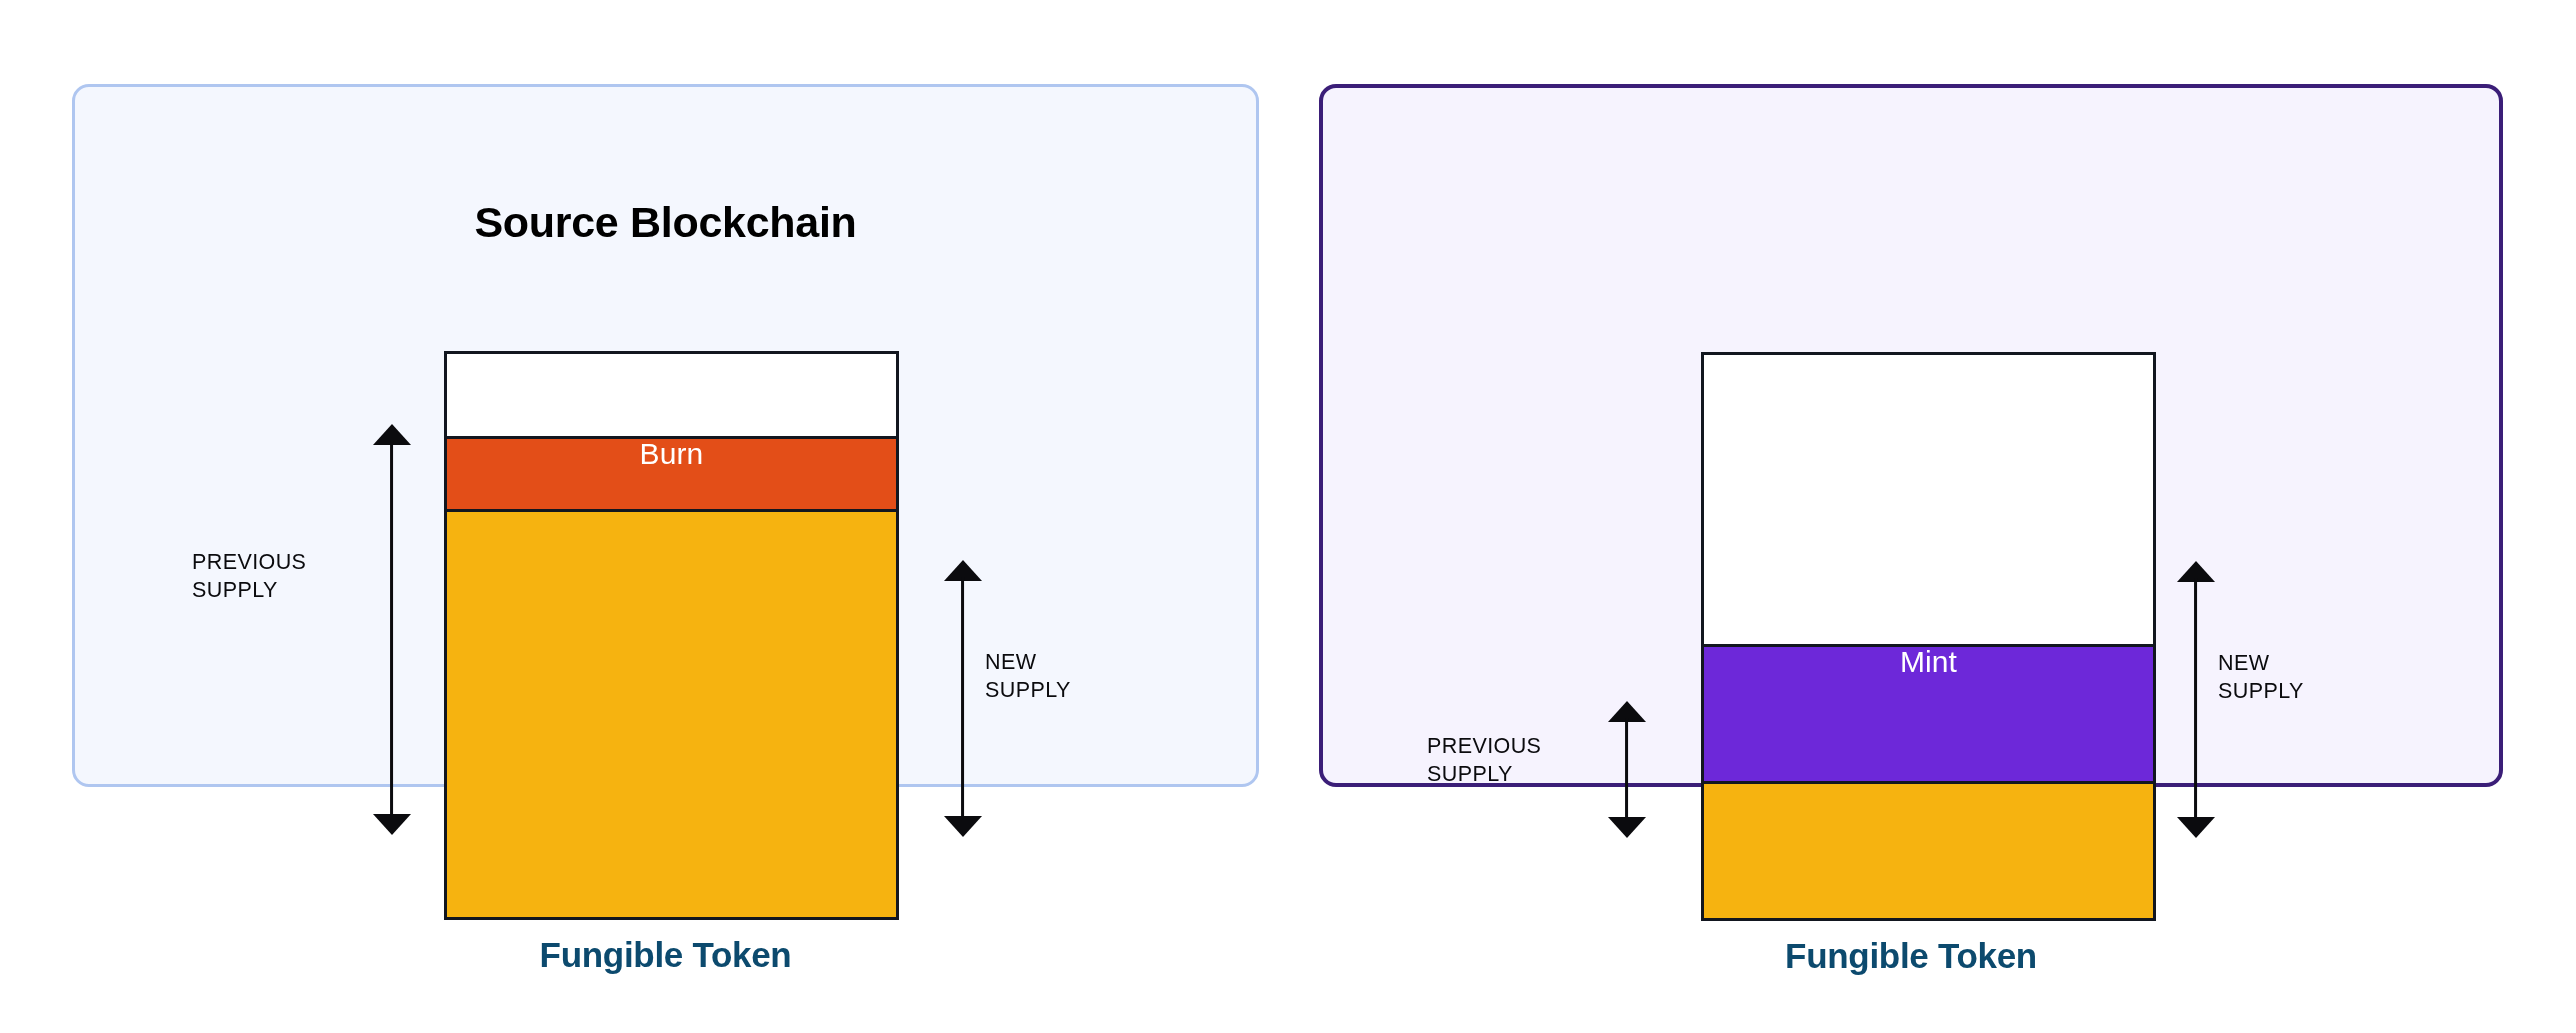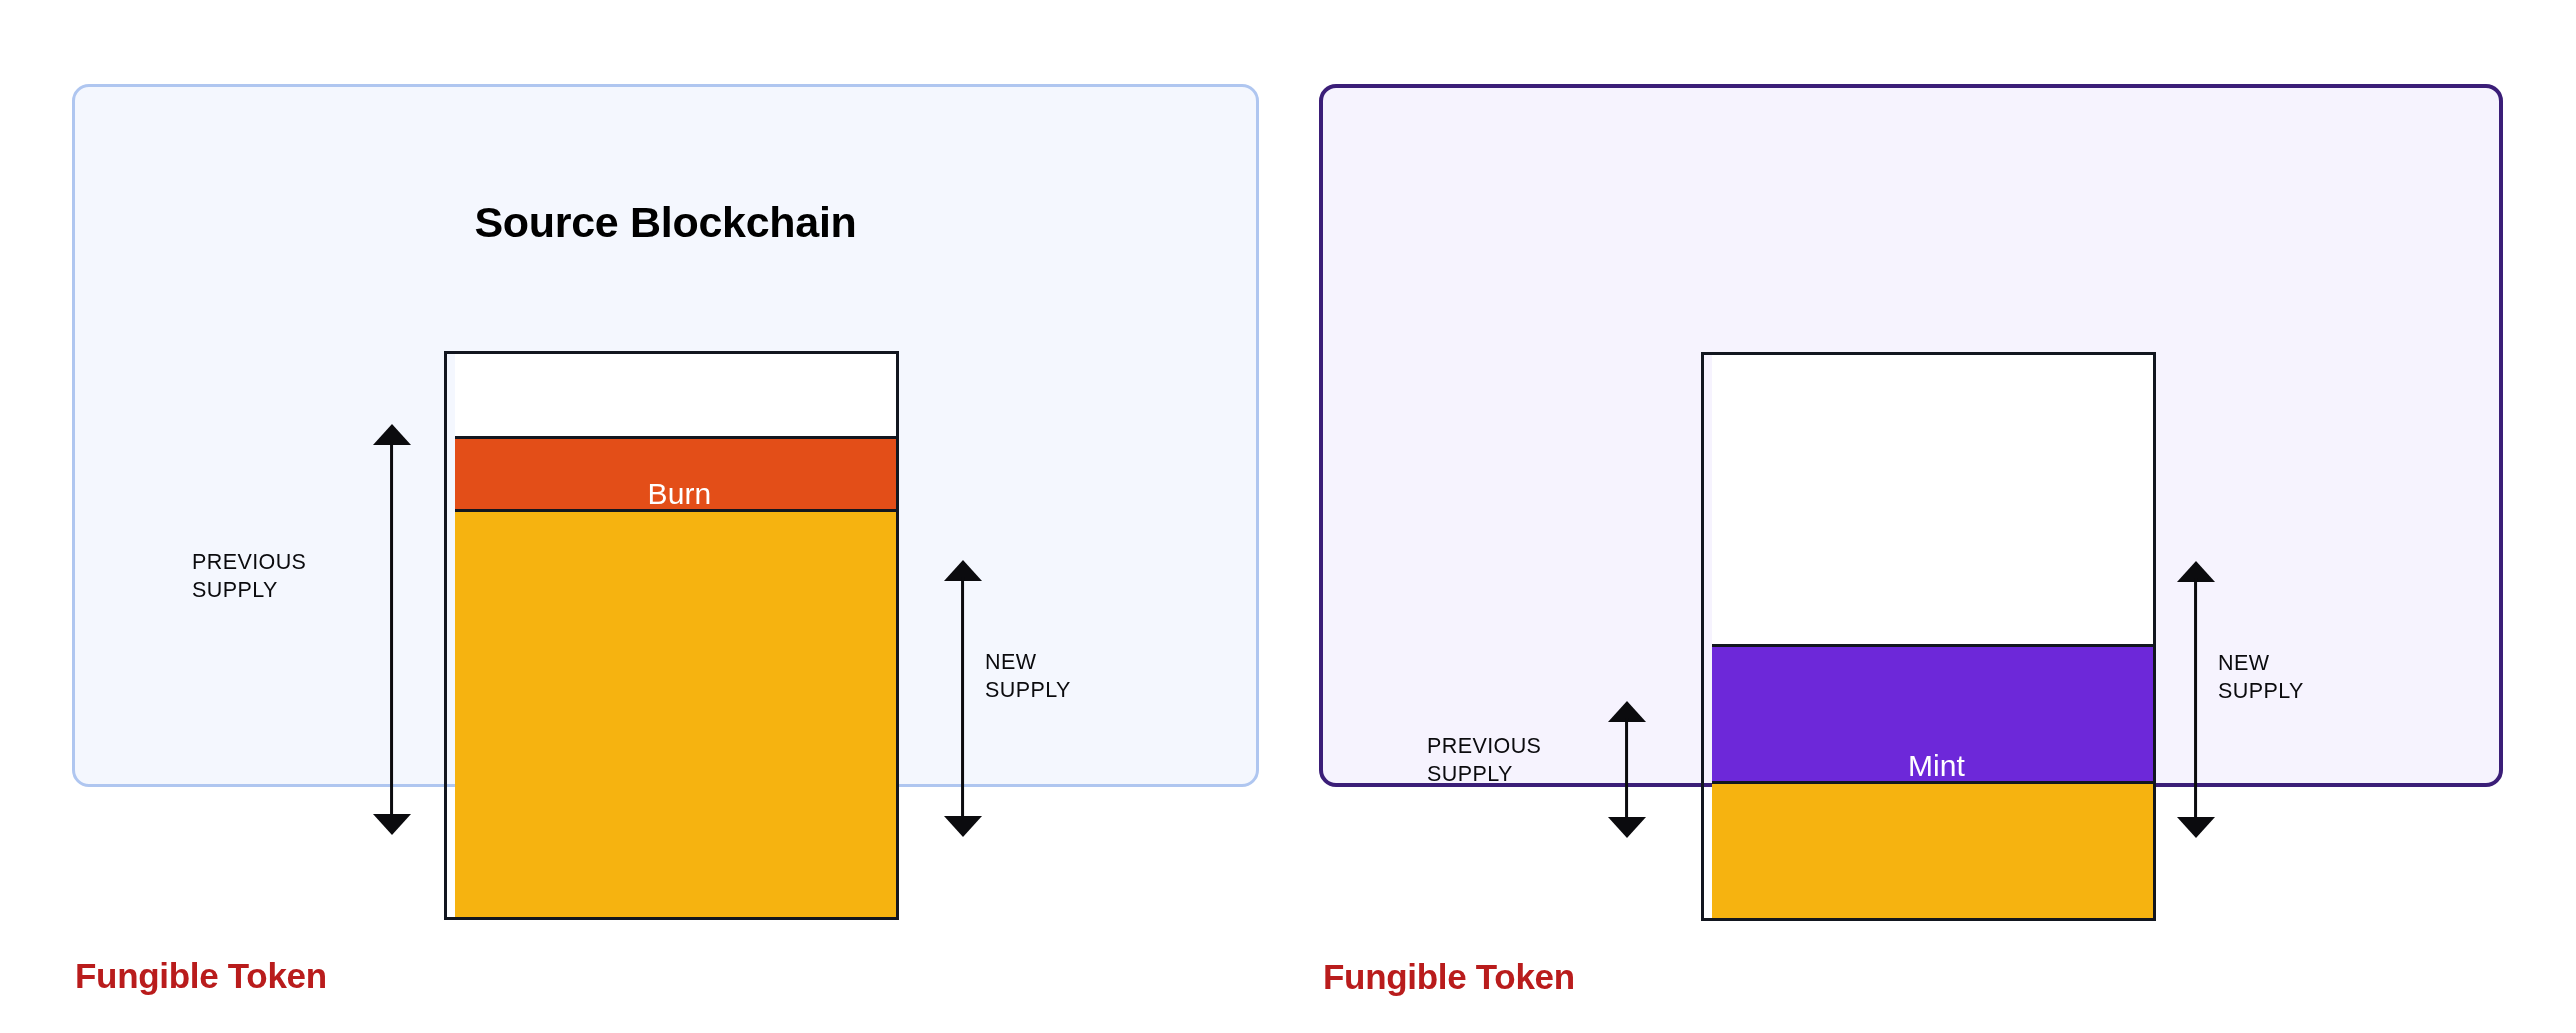--- a/index.html
+++ b/index.html
@@ -42,47 +42,45 @@
     text-align:center;
     font-size:43px;
     font-weight:700;
     letter-spacing:-0.3px;
     color:#000000;
   }
   .panel-footer {
     position:absolute;
     top:848px;
     left:0; right:0;
-    text-align:left;
+    text-align:center;
     font-size:35px;
     font-weight:700;
     letter-spacing:-0.3px;
-    color:#b91c1c;
-    margin-top:21px;
+    color:#0c4a6e;
   }
 
   
   .bar {
     position:absolute;
     top:264px;
     width:455px;
     height:569px;
     border:3.3px solid #12161F;
     overflow:hidden;
   }
   .bar-source { left:444px; }
   .bar-dest   { left:1701px; }
 
   .seg {
     position:relative;
     width:100%;
     display:flex;
-    align-items:flex-end;
+    align-items:flex-start;
     justify-content:center;
-    margin-left:8px;
   }
   .seg-empty { background:#FFFFFF; }
   .seg-burn  { background:#E34E18; border-top:3.3px solid #12161F; border-bottom:3.3px solid #12161F; }
   .seg-mint  { background:#6d28d9; border-top:3.3px solid #12161F; border-bottom:3.3px solid #12161F; }
   .seg-supply{ background:#F6B310; }
 
   .seg-label {
     font-size:30px;
     font-weight:400;
     color:#FFFFFF;

